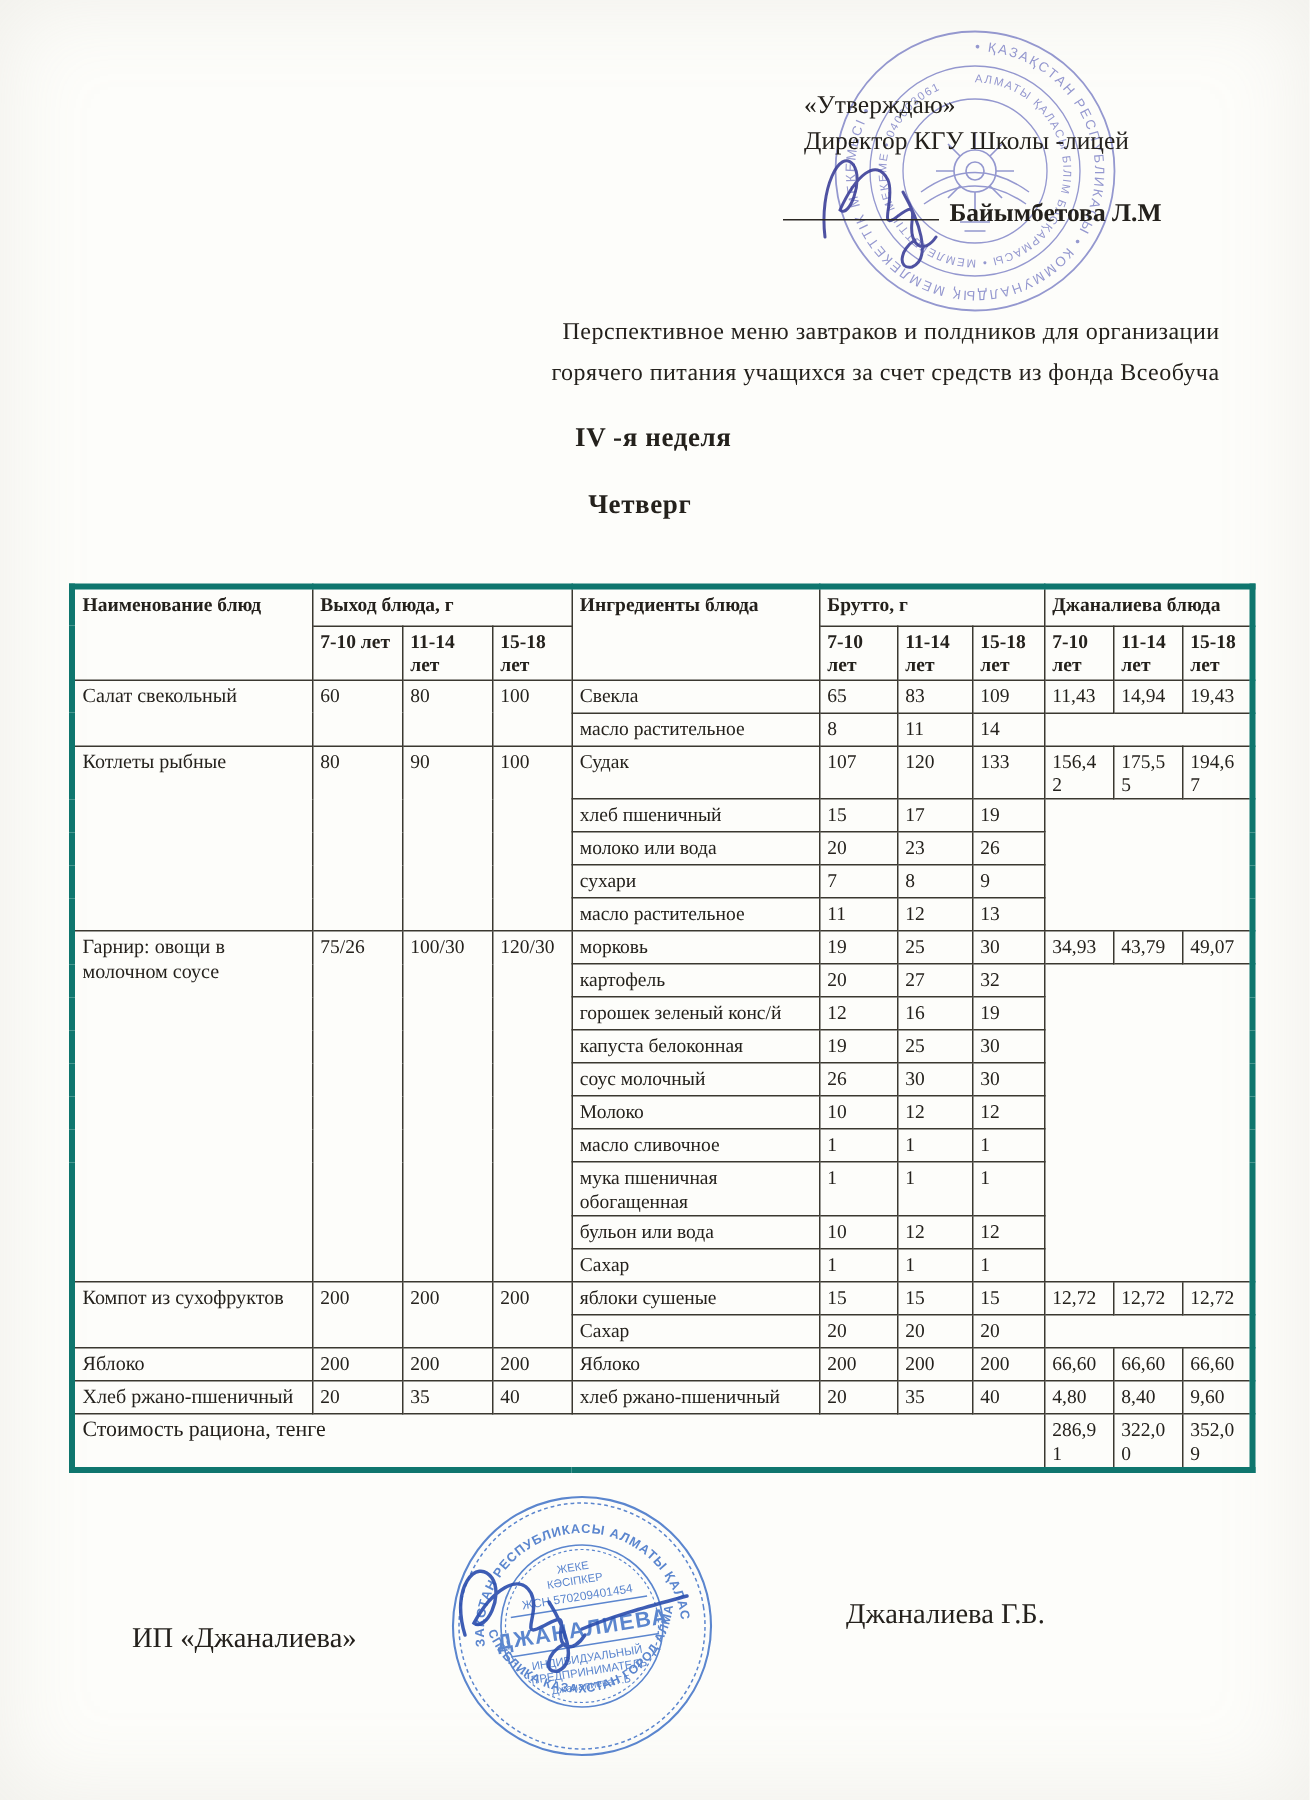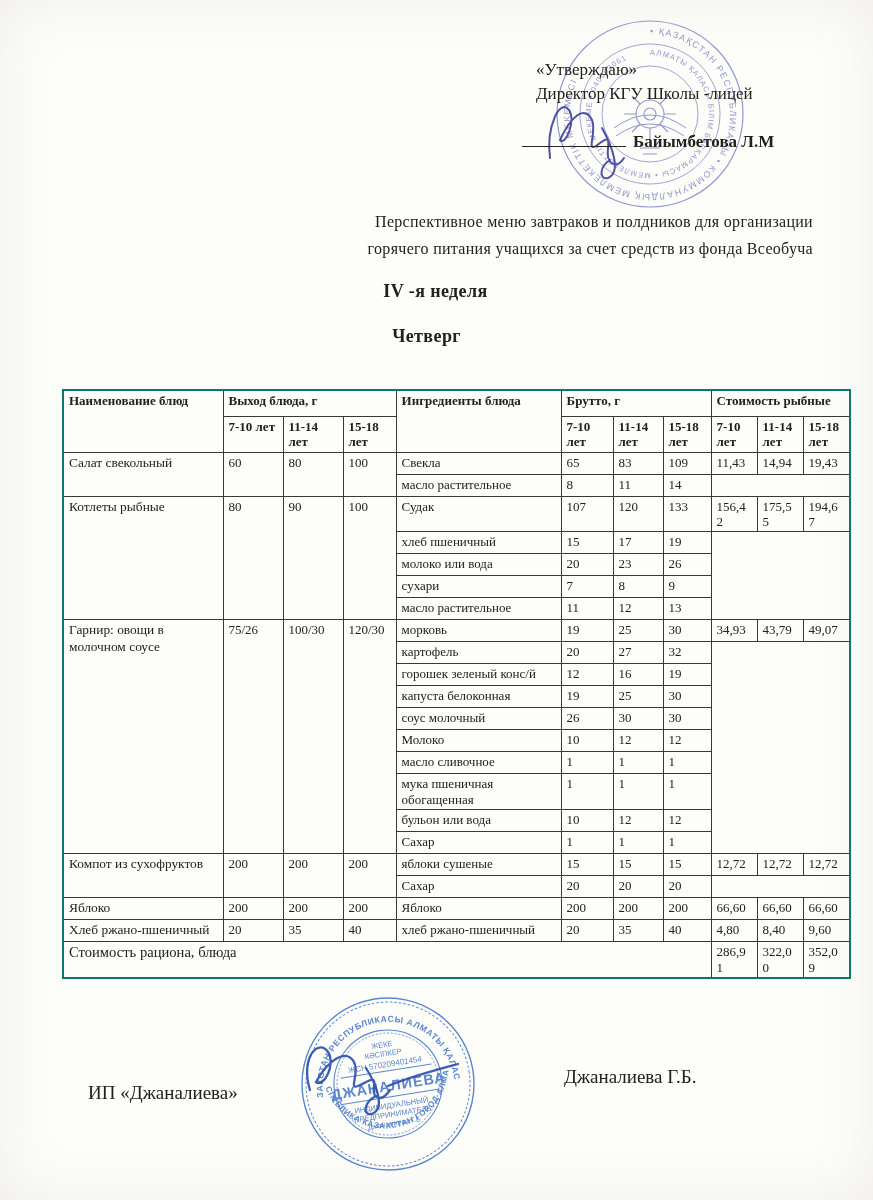--- a/index.html
+++ b/index.html
@@ -33,21 +33,21 @@
     width:787px;border-collapse:collapse;table-layout:fixed;
     font-size:13px;line-height:1.22;
   }
   table.menu td, table.menu th{
     border:1px solid #3b3830;
     padding:2px 5px 1px 5px;
     vertical-align:top;text-align:left;
     font-weight:normal;
     overflow:hidden;
   }
-  table.menu{border:2px solid #0f766e;margin-left:16px;}
+  table.menu{border:4px solid #0f766e;}
   table.menu th{font-weight:bold;}
   table.menu td.num{word-break:break-all;}
   table.menu td.dish{font-size:13.4px;}
   tr.r{height:22px;}
   tr.hr1{height:26px;}
   tr.hr2{height:36px;}
   td.total-label{font-weight:bold;font-size:14.6px;padding-top:4px;}
   td.total-val{font-weight:bold;word-break:break-all;padding-top:4px;}
   
   .ip-label{position:absolute;left:88px;top:1082px;font-size:19px;}
@@ -117,21 +117,21 @@
       <col style="width:46px">
         <col style="width:46px">
         <col style="width:47px">
     </colgroup>
     <thead>
       <tr class="hr1">
         <th rowspan="2">Наименование блюд</th>
         <th colspan="3">Выход блюда, г</th>
         <th rowspan="2">Ингредиенты блюда</th>
         <th colspan="3">Брутто, г</th>
-        <th colspan="3">Стоимость рыбные</th>
+        <th colspan="3">Джаналиева блюда</th>
       </tr>
       <tr class="hr2">
         <th>7-10 лет</th>
         <th>11-14 лет</th>
         <th>15-18 лет</th>
         <th>7-10 лет</th>
         <th>11-14 лет</th>
         <th>15-18 лет</th>
         <th>7-10 лет</th>
         <th>11-14 лет</th>
@@ -312,21 +312,21 @@
         <td>хлеб ржано-пшеничный</td>
         <td>20</td>
         <td>35</td>
         <td>40</td>
         <td class="num">4,80</td>
         <td class="num">8,40</td>
         <td class="num">9,60</td>
       </tr>
 
       <tr class="r">
-        <td class="total-label" colspan="8">Стоимость рациона, блюда</td>
+        <td class="total-label" colspan="8">Стоимость рациона, тенге</td>
         <td class="total-val">286,91</td>
         <td class="total-val">322,00</td>
         <td class="total-val">352,09</td>
       </tr>
     </tbody>
   </table>
 
   <svg class="stamp-bottom" width="180" height="180" viewBox="0 0 180 180">
     <g fill="none" stroke="#4e7ccb">
       <circle cx="90" cy="90" r="86" stroke-width="1.4"></circle>

